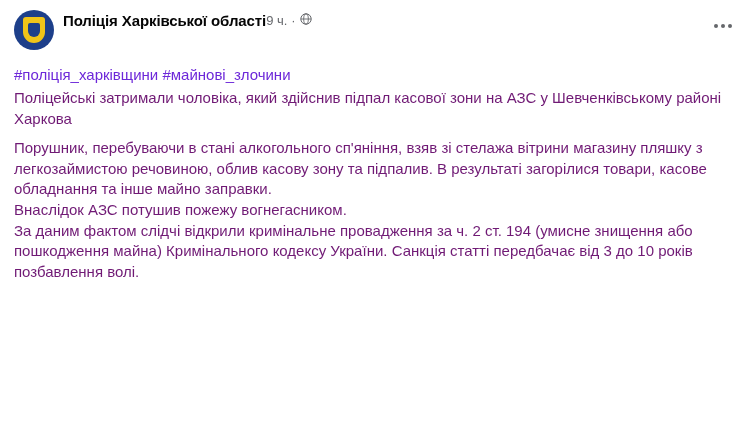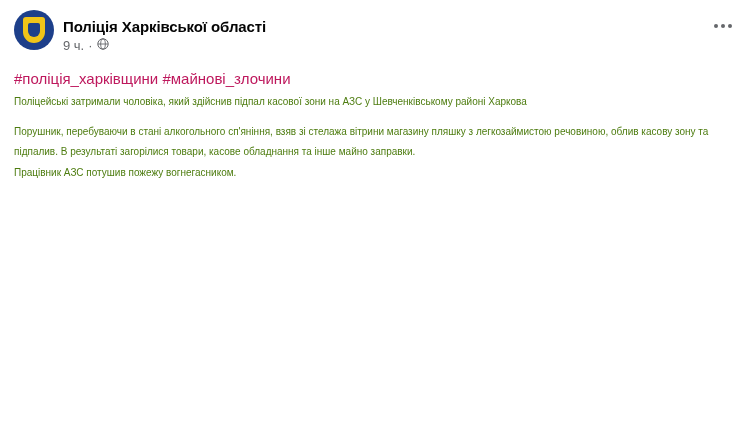--- a/index.html
+++ b/index.html
@@ -50,24 +50,23 @@
   .avatar .shield::after {
     content: "";
     width: 12px;
     height: 14px;
     background: #1d3f8a;
     border-radius: 2px 2px 6px 6px;
   }
   .header-text {
     margin-left: 9px;
     display: flex;
-    flex-direction: column;
+    flex-direction: row;
     justify-content: center;
     padding-top: 1px;
-    margin-top: 6px;
   }
   .page-name {
     font-size: 15px;
     font-weight: bold;
     color: #050505;
     line-height: 19px;
     letter-spacing: -0.1px;
   }
   .meta-row {
     display: flex;
@@ -115,30 +114,30 @@
     line-height: 20.5px;
     color: #050505;
   }
   .hashtags {
     color: #385898;
     font-size: 15px;
     line-height: 21px;
     margin-bottom: 3px;
   }
   .hashtags a {
-    color: #be185d;
+    color: #6d28d9;
     text-decoration: none;
     cursor: pointer;
   }
   .para {
     margin: 0;
     padding: 0;
-    font-size: 10px;
+    font-size: 15px;
     line-height: 20.6px;
-    color: #4d7c0f;
+    color: #701a75;
   }
   .para + .para {
     margin-top: 0px;
   }
   .spacer-para {
     height: 9px;
   }
 </style>
 </head>
 <body>
@@ -178,17 +177,18 @@
 
     <div class="hashtags">
       <a href="#">#поліція_харківщини</a>
       <span> </span>
       <a href="#">#майнові_злочини</a>
     </div>
 
     <p class="para">Поліцейські затримали чоловіка, який здійснив підпал касової зони на АЗС у Шевченківському районі Харкова</p>
     <div class="spacer-para"></div>
     <p class="para">Порушник, перебуваючи в стані алкогольного сп'яніння, взяв зі стелажа вітрини магазину пляшку з легкозаймистою речовиною, облив касову зону та підпалив. В результаті загорілися товари, касове обладнання та інше майно заправки.</p>
-    <p class="para">Працівник АЗС потушив пожежу вогнегасником.</p>
+    <p class="para">Внаслідок АЗС потушив пожежу вогнегасником.</p>
+    <p class="para">За даним фактом слідчі відкрили кримінальне провадження за ч. 2 ст. 194 (умисне знищення або пошкодження майна) Кримінального кодексу України. Санкція статті передбачає від 3 до 10 років позбавлення волі.</p>
 
   </div>
 
 </div>
 
 </body></html>

